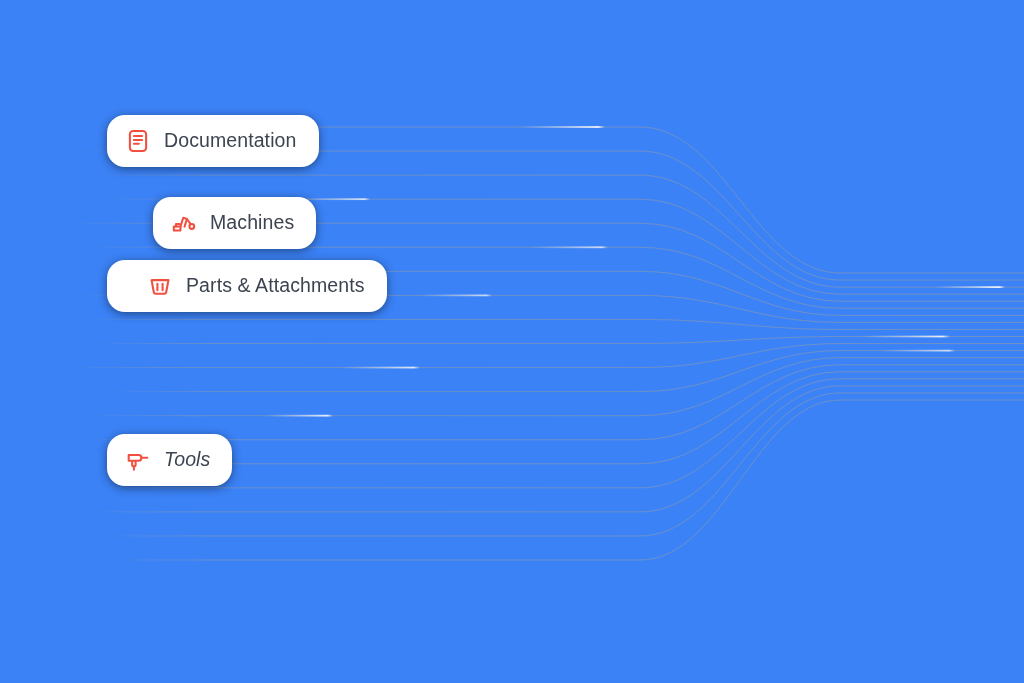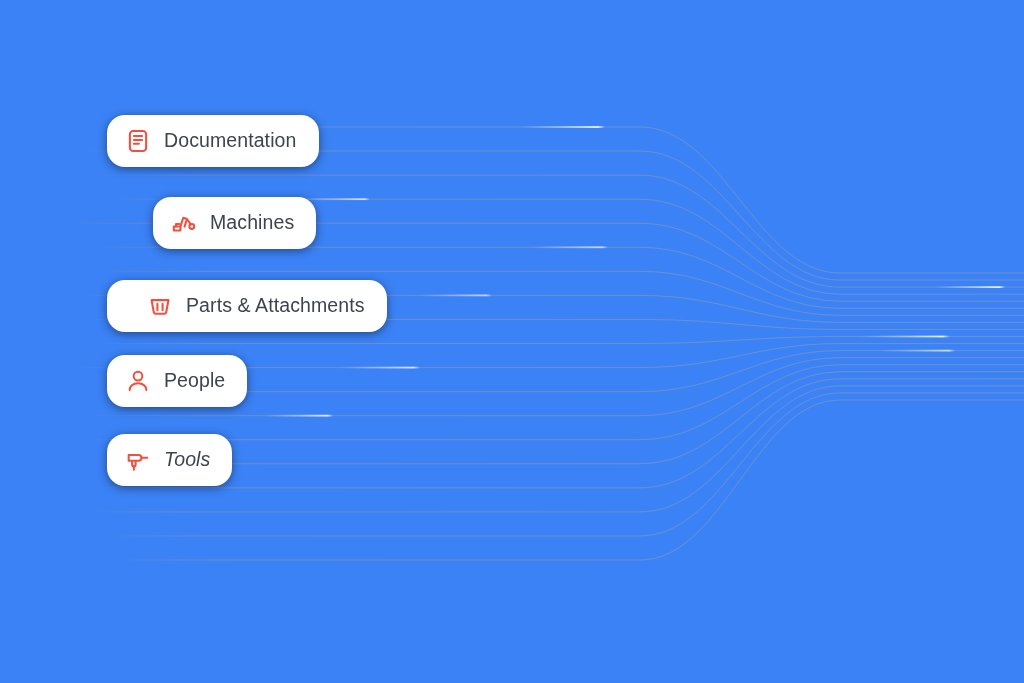--- a/index.html
+++ b/index.html
@@ -111,39 +111,30 @@
         <path d="M2.6 15.3h6.1v3.6H2.6z"></path>
         <path d="M8.7 15.3l2.6-8.1 3.4 1.1-2.2 7"></path>
         <path d="M14.7 8.3l3.6 4.9"></path>
         <circle cx="19.2" cy="15.2" r="2.2"></circle>
         <path d="M4.6 15.3v-2.4h3.2"></path>
       </svg>
     </span>
     <span class="lbl">Machines</span>
   </div>
 
-  <div class="pill" style="left: 107px; top: 280px; min-width: 251px; padding-left: 40px;">
+  <div class="pill" style="left: 107px; top: 260px; min-width: 251px; padding-left: 40px;">
     <span class="ico">
       <svg viewBox="0 0 24 24" fill="none" stroke="#f2503f" stroke-width="1.9" stroke-linecap="round" stroke-linejoin="round">
         <path d="M4.2 6.6h15.6l-2.1 11.2c-.15.8-.85 1.4-1.67 1.4H7.97c-.82 0-1.52-.6-1.67-1.4z"></path>
         <path d="M9.6 9.9v6.1M14.4 9.9v6.1"></path>
       </svg>
     </span>
     <span class="lbl">Parts &amp; Attachments</span>
   </div>
 
-  <div class="pill" style="left: 107px; top: 355px; min-width: 135px;">
-    <span class="ico">
-      <svg viewBox="0 0 24 24" fill="none" stroke="#f2503f" stroke-width="1.9" stroke-linecap="round" stroke-linejoin="round">
-        <circle cx="12" cy="7.5" r="4"></circle>
-        <path d="M4.3 20.4c0-3.9 3.45-6.3 7.7-6.3s7.7 2.4 7.7 6.3"></path>
-      </svg>
-    </span>
-    <span class="lbl">People</span>
-  </div>
 
   <div class="pill" style="left: 107px; top: 434px; min-width: 120px; font-style: italic;">
     <span class="ico">
       <svg viewBox="0 0 24 24" fill="none" stroke="#f2503f" stroke-width="1.9" stroke-linecap="round" stroke-linejoin="round">
         <path d="M3.4 7.3h9.1c1.5 0 2.7 1.2 2.7 2.7s-1.2 2.7-2.7 2.7H3.4z"></path>
         <path d="M15.2 10h5.4"></path>
         <path d="M6.6 13v3.3c0 .9.73 1.6 1.6 1.6s1.6-.7 1.6-1.6V13"></path>
         <path d="M8.2 17.9v3"></path>
       </svg>
     </span>

